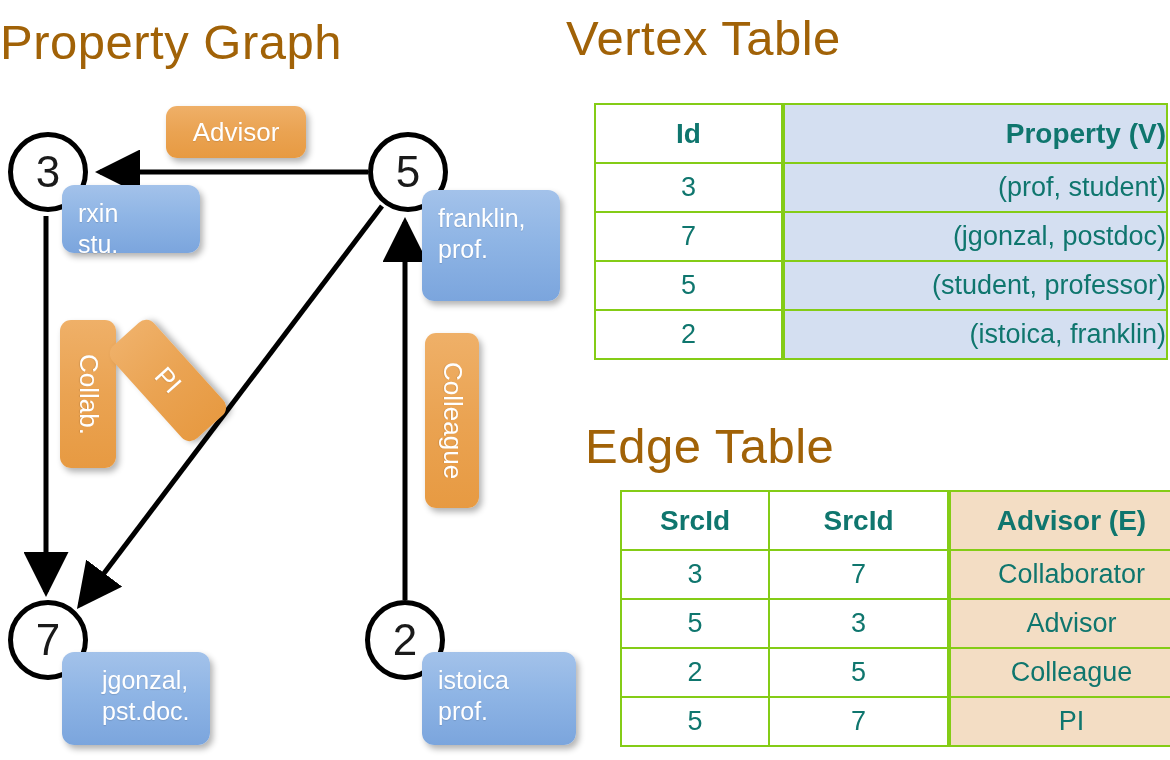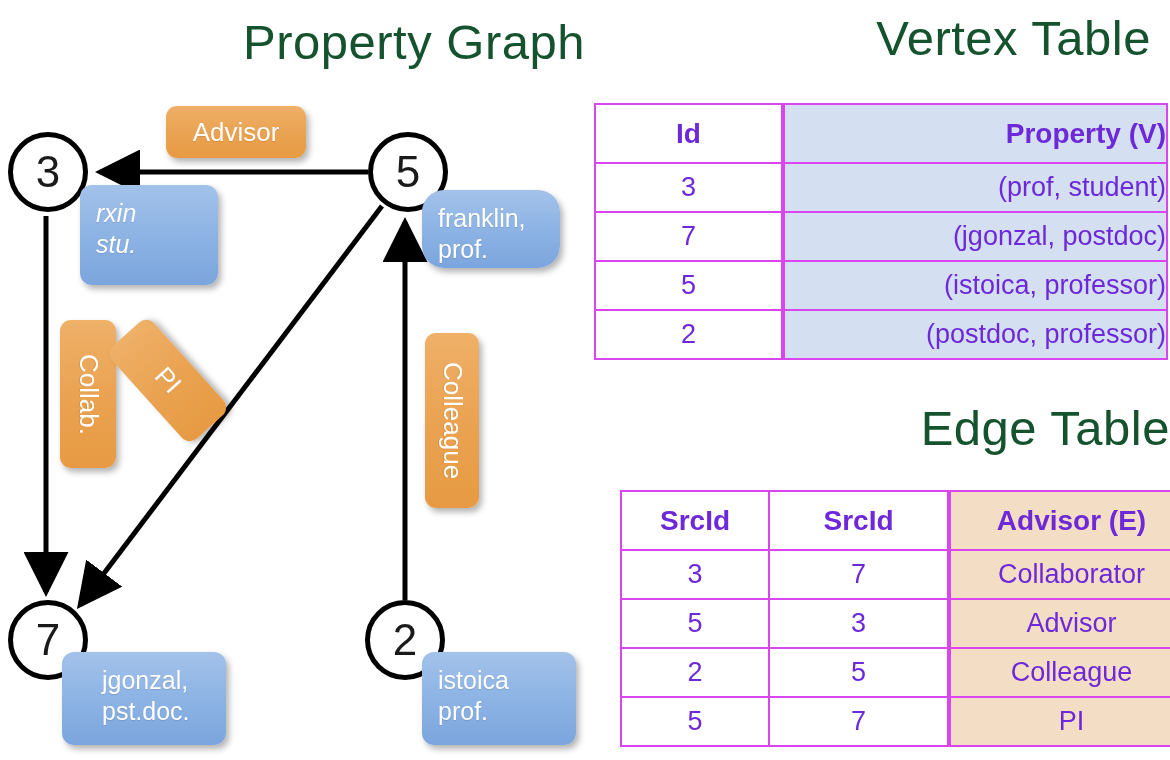--- a/index.html
+++ b/index.html
@@ -15,27 +15,27 @@
     font-family: "Liberation Sans", sans-serif;
     color: #000;
   }
 
   
   .title {
     position: absolute;
     font-weight: 400;
     font-size: 49px;
     letter-spacing: 0.5px;
-    color: #14532d;
+    color: #a16207;
     white-space: nowrap;
-    text-align: right;
+    text-align: left;
   }
   #title-property-graph { left: 0px;   top: 14px;  width: 585px; }
   #title-vertex-table   { left: 566px; top: 10px;  width: 585px; }
-  #title-edge-table     { left: 585px; top: 400px; width: 585px; }
+  #title-edge-table     { left: 585px; top: 418px; width: 585px; }
 
   
   #graph-panel {
     position: absolute;
     left: 0; top: 0;
     width: 585px; height: 760px;
   }
   #graph-svg {
     position: absolute;
     left: 0; top: 0;
@@ -66,23 +66,23 @@
     border-radius: 12px;
     background: linear-gradient(to bottom, #a3c2ea 0%, #8fb5e5 45%, #7ba5dd 100%);
     color: #ffffff;
     font-size: 25px;
     line-height: 1.22;
     padding: 13px 16px;
     box-sizing: border-box;
     box-shadow: 3px 4px 6px rgba(0,0,0,0.30);
     text-shadow: 0 1px 1px rgba(0,0,0,0.12);
   }
-  #prop-rxin     { left: 80px;  top: 185px; width: 138px; height: 100px; font-style: italic; }
-  #prop-franklin { left: 422px; top: 190px; width: 138px; height: 78px; border-radius: 22px; }
-  #prop-jgonzal  { left: 62px;  top: 652px; width: 164px; height: 93px; padding-left: 40px; }
+  #prop-rxin     { left: 62px;  top: 185px; width: 138px; height: 68px; }
+  #prop-franklin { left: 422px; top: 190px; width: 138px; height: 111px; }
+  #prop-jgonzal  { left: 62px;  top: 652px; width: 148px; height: 93px; padding-left: 40px; }
   #prop-istoica  { left: 422px; top: 652px; width: 154px; height: 93px; }
 
   
   .edge-label {
     position: absolute;
     border-radius: 11px;
     background: linear-gradient(to bottom, #efb068 0%, #eaa352 50%, #e79a42 100%);
     color: #ffffff;
     box-sizing: border-box;
     box-shadow: 3px 4px 6px rgba(0,0,0,0.30);
@@ -117,25 +117,25 @@
     white-space: nowrap;
   }
 
   
   table.grid {
     position: absolute;
     border-collapse: collapse;
     table-layout: fixed;
   }
   table.grid td {
-    border: 2px solid #d946ef;
+    border: 2px solid #84cc16;
     text-align: center;
     vertical-align: middle;
     font-size: 27px;
-    color: #6d28d9;
+    color: #0f766e;
     padding: 0;
     height: 47px;
   }
   table.grid td.hdr {
     font-weight: bold;
     font-size: 28px;
     height: 57px;
   }
 
   
@@ -234,25 +234,25 @@
     <tr>
       <td>3</td>
       <td class="prop">(prof, student)</td>
     </tr>
     <tr>
       <td>7</td>
       <td class="prop">(jgonzal, postdoc)</td>
     </tr>
     <tr>
       <td>5</td>
-      <td class="prop">(istoica, professor)</td>
+      <td class="prop">(student, professor)</td>
     </tr>
     <tr>
       <td>2</td>
-      <td class="prop">(postdoc, professor)</td>
+      <td class="prop">(istoica, franklin)</td>
     </tr>
   </tbody>
 </table>
 
 <table class="grid" id="edge-table">
   <colgroup>
       <col class="c-src">
       <col class="c-dst">
       <col class="c-prop">
     </colgroup>

